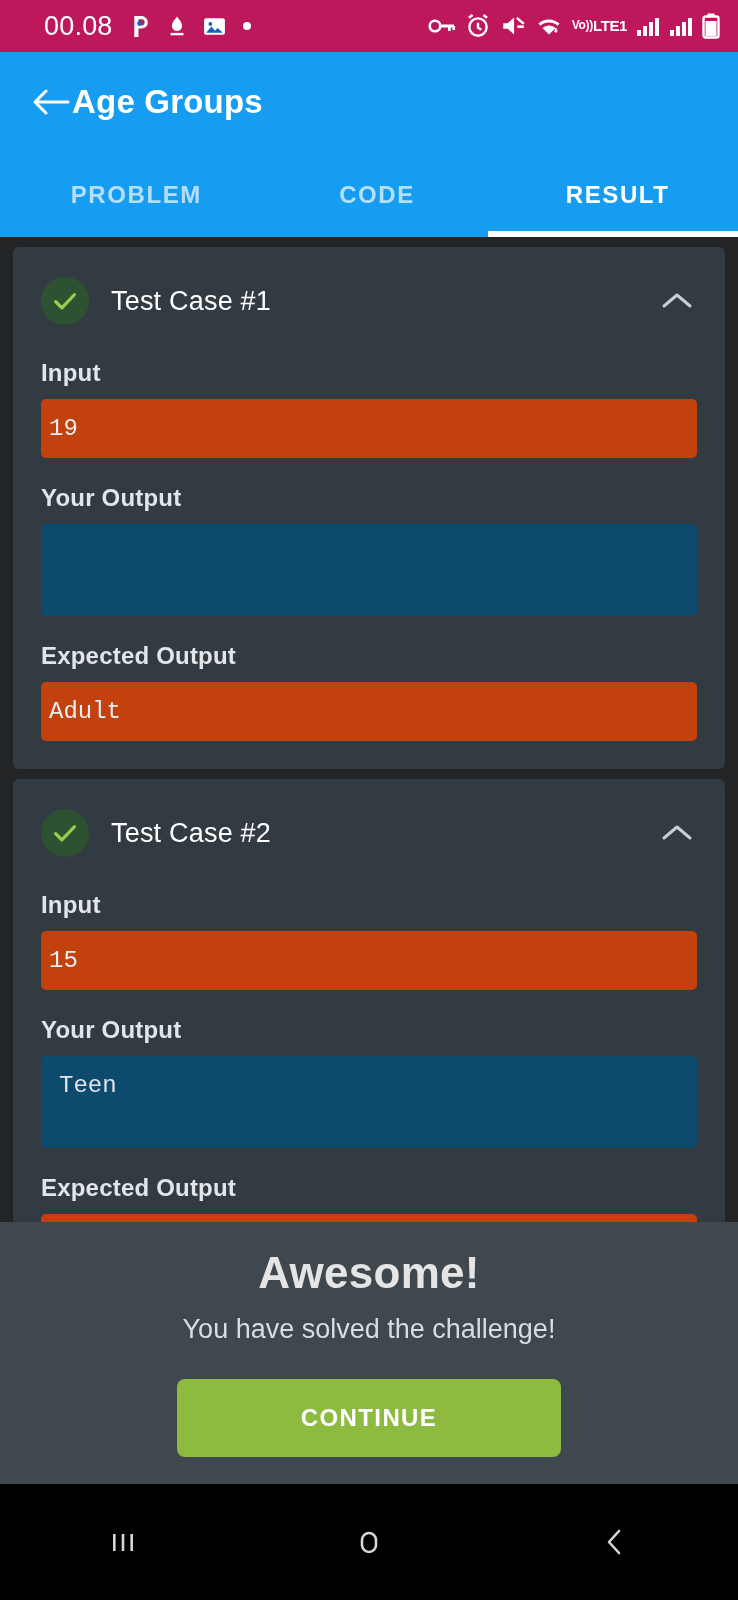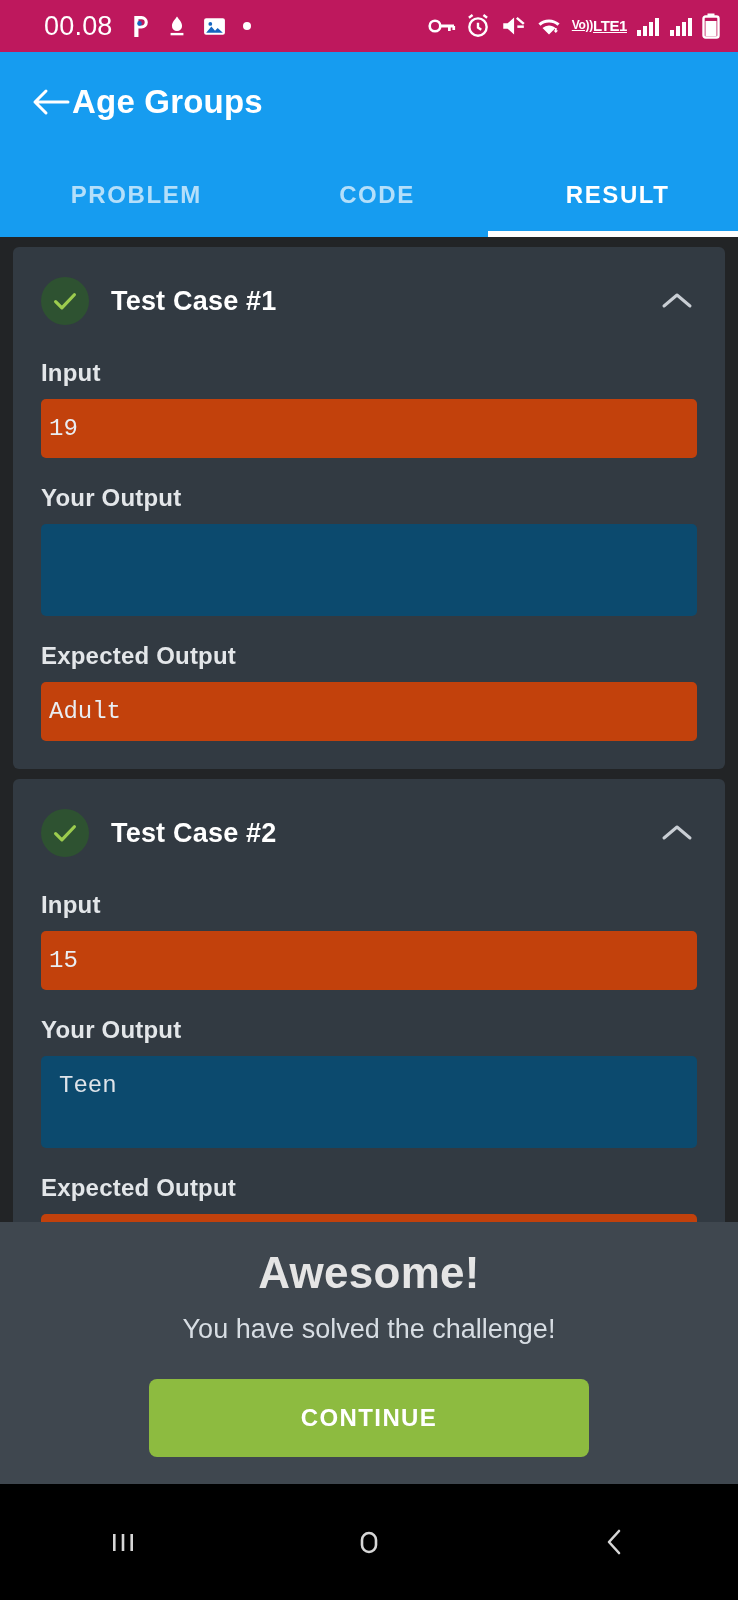--- a/index.html
+++ b/index.html
@@ -13,21 +13,21 @@
 
   
   .status-bar {
     height: 52px; background: #be185d;
     display: flex; align-items: center; justify-content: space-between;
     padding: 0 18px 0 44px;
   }
   .sb-left { display: flex; align-items: center; gap: 14px; }
   .sb-clock { color:#fff; font-size: 27px; letter-spacing: .2px; font-family:"Liberation Sans",sans-serif; }
   .sb-right { display: flex; align-items: center; gap: 9px; }
-  .sb-ico { display:flex; align-items:center; justify-content:space-between;text-decoration:underline; }
+  .sb-ico { display:flex; align-items:center; justify-content:space-between; }
   .volte { color:#fff; line-height: .92; text-align:center; font-weight:bold; }
   .volte .v1 { font-size: 12px; display:block; letter-spacing:-.3px;}
   .volte .v2 { font-size: 15px; display:block; letter-spacing:-.4px;}
 
   
   .appbar { background:#169cf0; }
   .appbar-top { height: 100px; display:flex; align-items:center; padding-left: 30px; }
   .back-arrow { width: 42px; height: 42px; display:flex; align-items:center; justify-content:center; }
   .appbar-title { color:#fff; font-size: 33px; font-weight: bold; letter-spacing:.2px; }
   .tabs { display:flex; height: 85px; position: relative; padding-left: 16px; }
@@ -42,41 +42,41 @@
   .card {
     background:#323a42; border-radius: 6px;
     margin: 10px 13px; padding: 22px 28px 28px 28px;
   }
   .card-header { display:flex; align-items:center; height: 64px; }
   .check-circle {
     width: 48px; height: 48px; border-radius: 50%;
     background:#2e5231; display:flex; align-items:center; justify-content:center;
     flex: 0 0 auto;
   }
-  .card-title { color:#ffffff; font-size: 27px; font-weight:bold; margin-left: 22px; flex: 1 1 auto; letter-spacing:.2px;}
+  .card-title { color:#ffffff; font-size: 27px; font-weight:normal; margin-left: 22px; flex: 1 1 auto; letter-spacing:.2px;}
   .chevron { width: 40px; height: 40px; display:flex; align-items:center; justify-content:center; }
 
   .field-label { color:#e3e6e9; font-size: 24px; font-weight: bold; margin: 26px 0 12px 0; letter-spacing:.2px; }
   .field-box {
     border-radius: 5px; padding: 16px 18px;
     font-family: "Liberation Mono", monospace; font-size: 24px;
   }
   .field-box.filled { background:#c2410c; color:#e9edf2; min-height: 58px; padding-left: 8px; }
   .field-box.output { background:#0c4a6e; color:#dfe4ea; min-height: 92px; }
 
   
   .sheet {
     position:absolute; left:0; right:0; top: 1222px; height: 262px;
     background:#3f474f;
     display:flex; flex-direction:column; align-items:center;
   }
   .sheet-title { color:#e5e5e5; font-size: 44px; font-weight:bold; margin-top: 26px; letter-spacing:.3px;}
   .sheet-sub { color:#d7dde3; font-size: 27px; margin-top: 16px; }
   .continue-btn {
-    margin-top: 34px; width: 440px; height: 78px; border:none;
+    margin-top: 34px; width: 384px; height: 78px; border:none;
     background:#8dbb40; border-radius: 8px; color:#ffffff;
     font-size: 24px; font-weight: bold; letter-spacing: 1.4px;
     font-family:"Liberation Sans", sans-serif; cursor:pointer;
   }
 
   
   .navbar {
     position:absolute; left:0; right:0; bottom:0; height: 116px; background:#000;
     display:flex; align-items:center; justify-content:space-around;
   }

